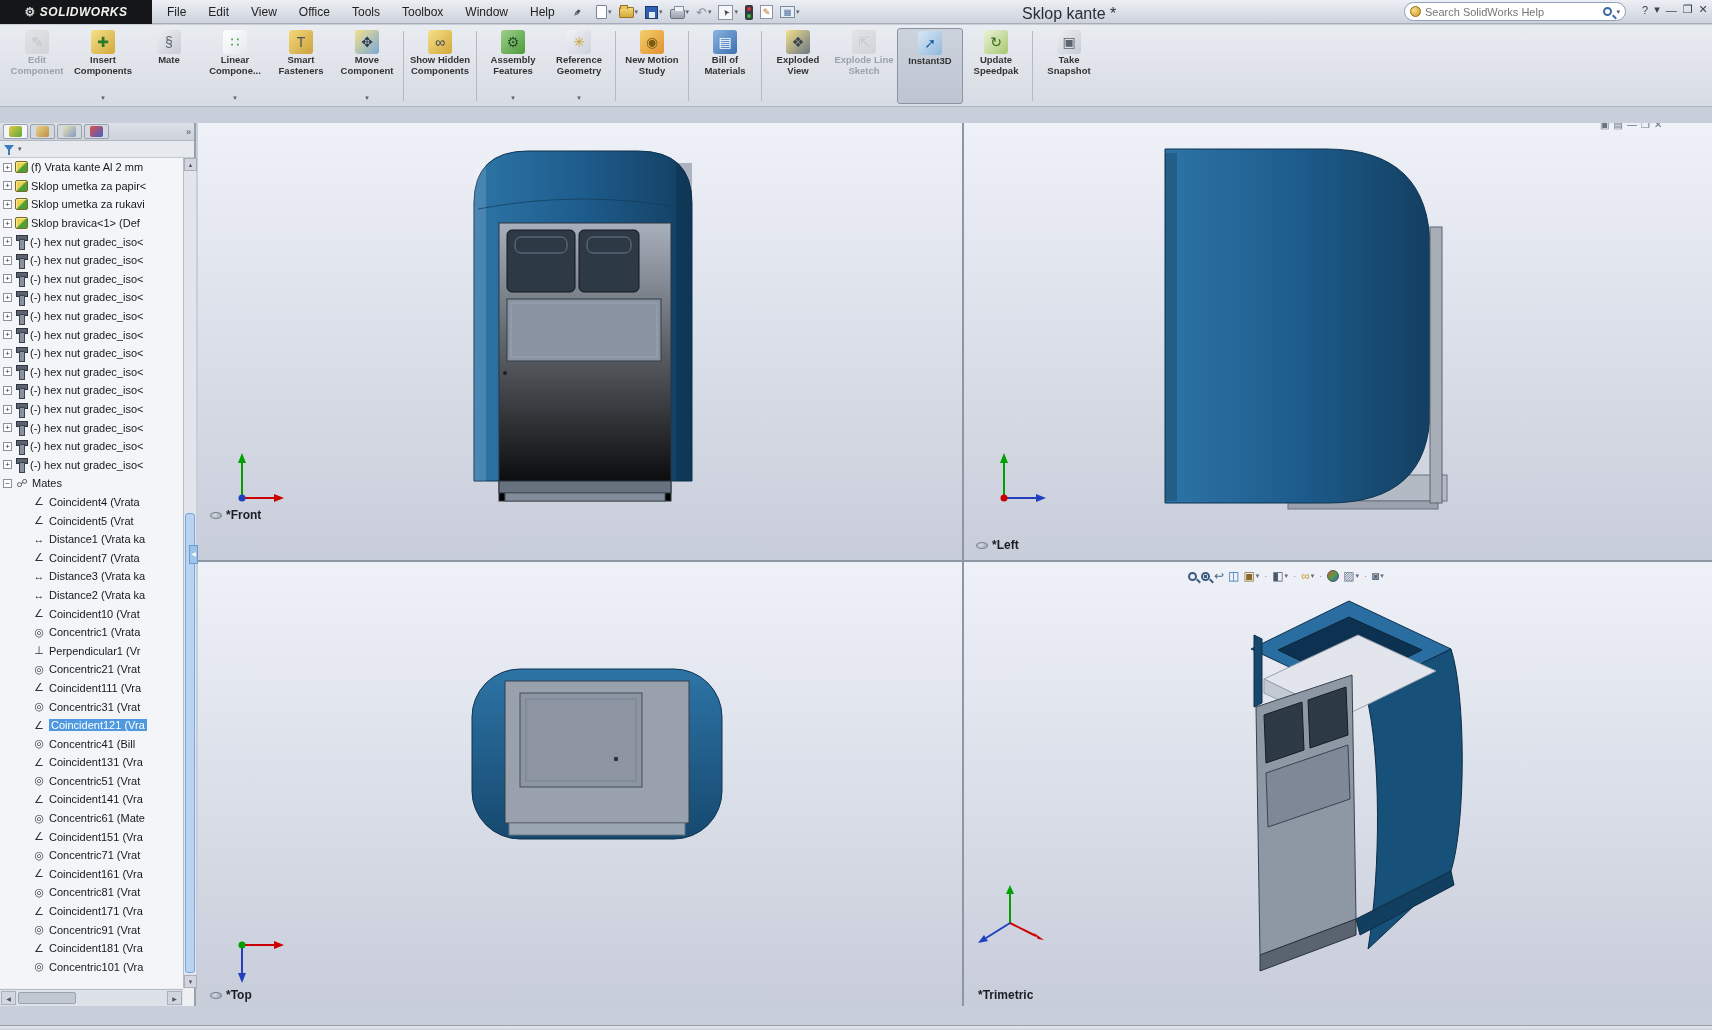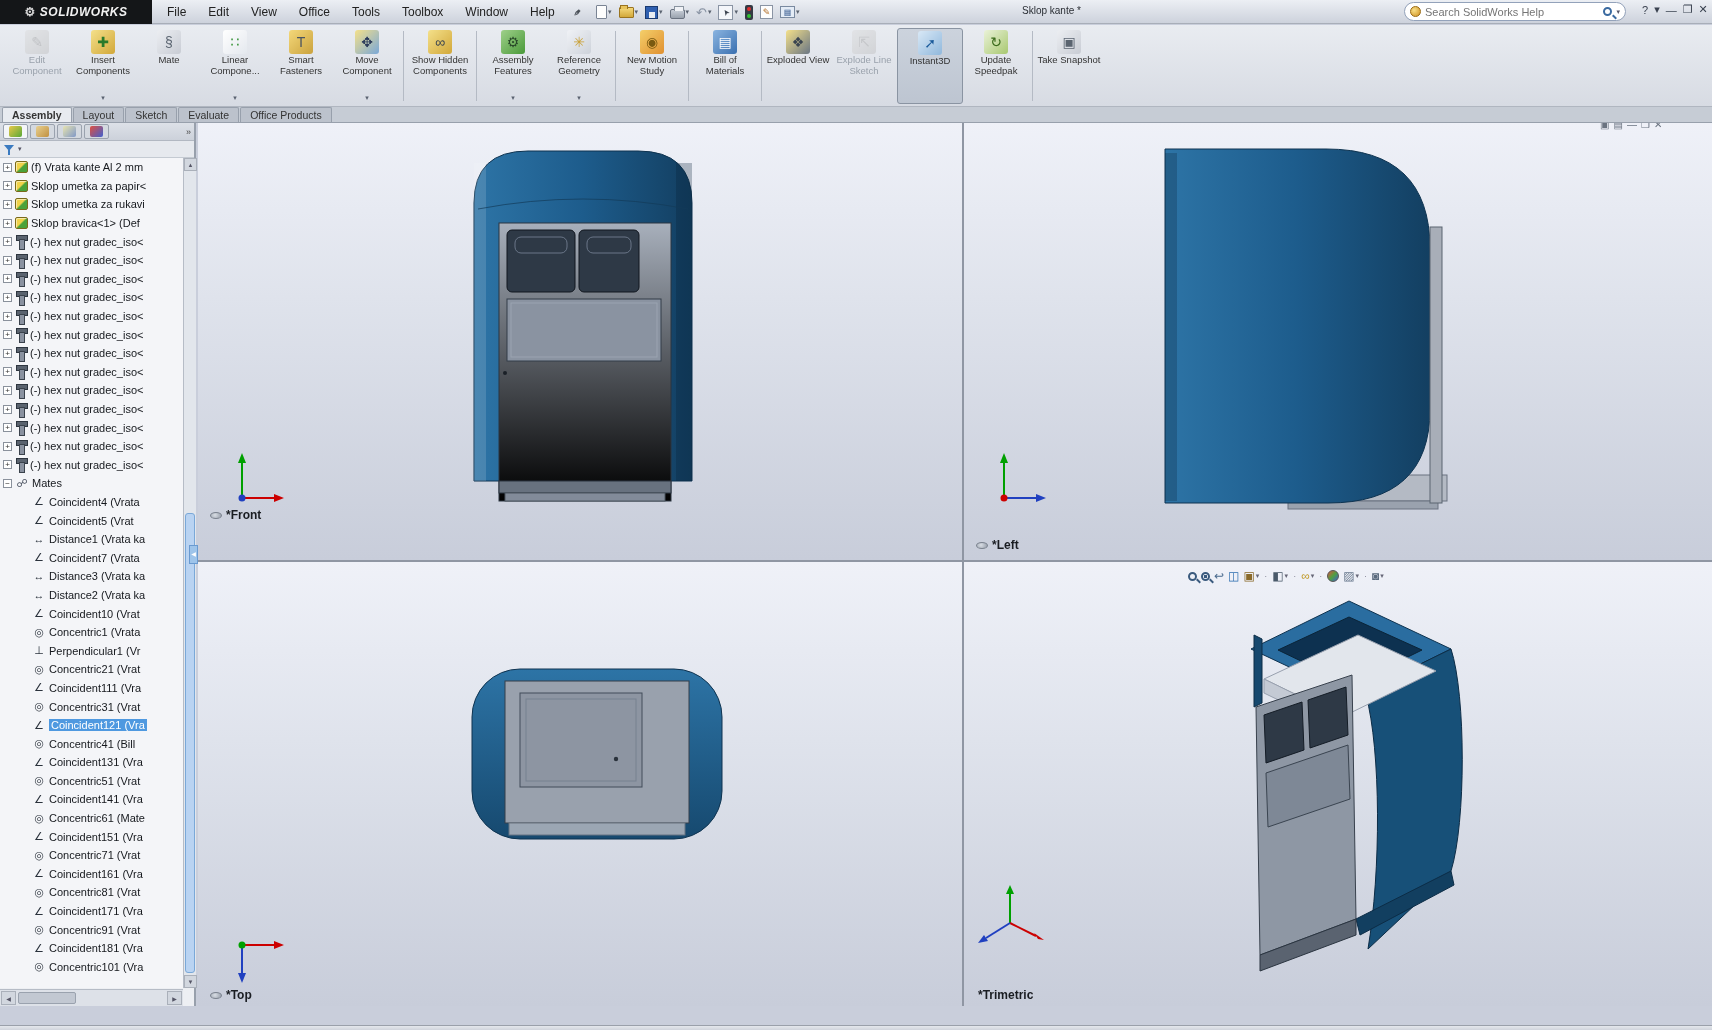--- a/index.html
+++ b/index.html
@@ -27,38 +27,38 @@
   .qb-save::before { content:""; position:absolute; left:3px; top:5px; width:6px; height:6px; background:#e8ecf2; }
   .qb-print { width:15px; height:10px; background:linear-gradient(180deg,#c8ced8,#9aa2ae); border:1px solid #6a7280; border-radius:2px; position:relative; margin-top:3px; }
   .qb-print::before { content:""; position:absolute; left:3px; top:-4px; width:8px; height:4px; background:#f0f2f6; border:1px solid #8a94a0; border-bottom:0; }
   .qb-select { width:15px; height:15px; background:#f4f6fa; border:1px solid #8a94a4; display:flex; align-items:center; justify-content:center; font-size:8px; color:#3a424e; }
   .qb-select i { font-style:normal; display:inline-block; transform:rotate(-125deg); }
   .qb-traffic { width:8px; height:15px; background:#343a44; border-radius:2px; position:relative; }
   .qb-traffic::before { content:""; position:absolute; left:2px; top:2px; width:4px; height:4px; border-radius:50%; background:#e03030; }
   .qb-traffic::after { content:""; position:absolute; left:2px; bottom:2px; width:4px; height:4px; border-radius:50%; background:#30c030; }
   .qb-options { width:13px; height:14px; background:#fdfdfd; border:1px solid #8a94a4; display:flex; align-items:center; justify-content:center; font-size:9px; color:#b06a20; }
   .qb-display { width:15px; height:12px; background:#e4ecf6; border:1px solid #7a8aa0; display:flex; align-items:center; justify-content:center; font-size:8px; color:#4a6a9a; }
-  .doc-title { position:absolute; left:1022px; top:5px; font-size:10px; color:#2a2e34; }
+  .doc-title { position:absolute; left:1022px; top:5px; font-size:16px; color:#2a2e34; }
   .help-search { position:absolute; left:1404px; top:2px; width:222px; height:19px; background:#fff;
     border:1px solid #93a2ba; border-radius:10px; display:flex; align-items:center; padding:0 5px; gap:4px; }
   .hs-badge { width:11px; height:11px; border-radius:50%; background:radial-gradient(circle at 35% 35%,#f8e088,#d09020); border:1px solid #9a6a10; flex:none; }
   .help-search input { flex:1; border:0; outline:0; background:transparent; font-size:11px; color:#777; font-family:"Liberation Sans",sans-serif; min-width:0; }
   .hs-mag { width:9px; height:9px; border:2px solid #3a6aa0; border-radius:50%; position:relative; flex:none; }
   .hs-mag::after { content:""; position:absolute; left:7px; top:7px; width:5px; height:2px; background:#3a6aa0; transform:rotate(45deg); }
   .hs-dd { font-size:7px; color:#556; }
   .tb-controls { position:absolute; left:1642px; top:3px; display:flex; align-items:center; gap:6px; }
   .tb-controls span { font-size:11px; color:#3a4250; }
 
   
   #ribbon { position:absolute; left:0; top:25px; width:1712px; height:82px;
     background:linear-gradient(180deg,#e9ecf1,#d7dbe3); border-bottom:1px solid #b0b6c0;
     display:flex; align-items:stretch; padding:3px 4px 2px 4px; }
   .rbtn { width:66px; flex:none; display:flex; flex-direction:column; align-items:center; padding:2px 1px; border-radius:3px; position:relative; }
   .ricon { width:24px; height:24px; border-radius:3px; display:flex; align-items:center; justify-content:center; font-size:14px; margin-bottom:1px; flex:none; }
-  .rlabel { font-size:9.5px; line-height:10.5px; text-align:center; color:#333; }
+  .rlabel { font-size:9.5px; line-height:10.5px; text-align:center; color:#333;font-weight:bold; }
   .rdd { font-size:7px; color:#5a6270; margin-top:auto; }
   .rbtn.disabled .rlabel { color:#9aa2ac; }
   .rbtn.disabled .ricon { opacity:.45; filter:grayscale(1); }
   .rbtn.active { background:linear-gradient(180deg,#ccd3dd,#bdc5d1); border:1px solid #8a94a2; }
   .rsep { width:1px; background:#b4bac4; margin:3px 3px; flex:none; }
 
   
   #cmdtabs { position:absolute; left:0; top:107px; width:1712px; height:16px; background:#c6ccd5;
     border-bottom:1px solid #98a0ac; display:flex; align-items:flex-end; padding-left:2px; gap:1px; }
   .ctab { height:15px; padding:0 9px; font-size:10.5px; line-height:15px; color:#333;
@@ -276,27 +276,20 @@
         <span class="ricon" style="background: linear-gradient(135deg, rgb(234, 242, 216), rgb(168, 200, 112)); color: rgb(58, 106, 26);">↻</span>
         <div class="rlabel">Update Speedpak</div>
       </div>
       <div class="rsep"></div>
       <div class="rbtn">
         <span class="ricon" style="background: linear-gradient(135deg, rgb(236, 238, 242), rgb(200, 204, 212)); color: rgb(90, 100, 112);">▣</span>
         <div class="rlabel">Take Snapshot</div>
       </div>
     </div>
 
-  <div id="cmdtabs">
-      <div class="ctab active">Assembly</div>
-      <div class="ctab">Layout</div>
-      <div class="ctab">Sketch</div>
-      <div class="ctab">Evaluate</div>
-      <div class="ctab">Office Products</div>
-    </div>
 
   <div id="leftpanel">
     <div class="mgr-tabs" id="mgrtabs">
         <div class="mtab active">
           <span class="mchip" style="background: linear-gradient(135deg, rgb(232, 200, 74), rgb(88, 168, 56));"></span>
         </div>
         <div class="mtab">
           <span class="mchip" style="background: linear-gradient(135deg, rgb(232, 208, 144), rgb(192, 144, 64));"></span>
         </div>
         <div class="mtab">

